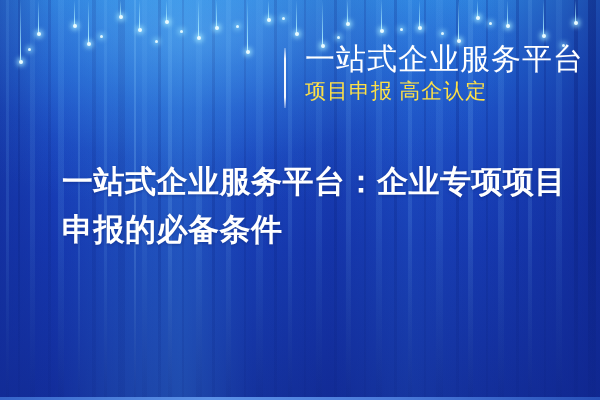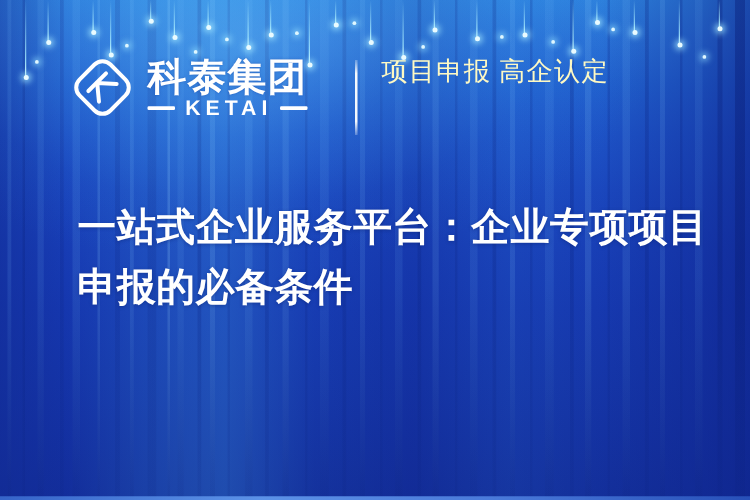--- a/index.html
+++ b/index.html
@@ -205,25 +205,24 @@
     font-size: 30px;
     line-height: 1.12;
     color: #ffffff;
     letter-spacing: 1px;
     white-space: nowrap;
   }
   .tagline-sub {
     font-family: "Liberation Serif", serif;
     font-size: 21px;
     line-height: 1.25;
-    color: #fef9c3;
+    color: #fde047;
     letter-spacing: 1px;
     white-space: nowrap;
     margin-top: 2px;
-    text-align: right;
   }
 
   
   .title {
     position: absolute;
     left: 62px;
     top: 158px;
     width: 510px;
     font-family: "Liberation Sans", sans-serif;
     font-weight: bold;
@@ -316,45 +315,25 @@
       <i class="spark" style="left: 337px; top: 36px;"></i>
       <i class="spark" style="left: 400px; top: 28px;"></i>
       <i class="spark" style="left: 441px; top: 32px;"></i>
       <i class="spark" style="left: 489px; top: 22px;"></i>
       <i class="spark" style="left: 562px; top: 44px;"></i>
     </div>
   <div class="bottom-line"></div>
 
   <div class="header">
 
-    <div class="logo-block">
-      <span class="emblem">
-        <svg viewBox="0 0 52 52" width="52" height="52" aria-hidden="true">
-          <g transform="rotate(45 26 26)">
-            <rect x="8.5" y="8.5" width="35" height="35" rx="9" ry="9" fill="none" stroke="#ffffff" stroke-width="3.2"></rect>
-          </g>
-          <g transform="rotate(45 26 26)">
-            <path d="M20 16 L20 36" stroke="#ffffff" stroke-width="3.2" fill="none" stroke-linecap="round"></path>
-            <path d="M32 16 L20.5 26.5 L32 36" stroke="#ffffff" stroke-width="3.2" fill="none" stroke-linecap="round" stroke-linejoin="round"></path>
-          </g>
-        </svg>
-      </span>
-      <span class="wordmark">
-        <span class="brand-cn">科泰集团</span>
-        <span class="brand-en-row">
-          <span class="brand-dash"></span>
-          <span class="brand-en">KETAI</span>
-          <span class="brand-dash"></span>
-        </span>
-      </span>
-    </div>
 
     <div class="divider"></div>
 
     <div class="tagline-block">
+      <div class="tagline-main">一站式企业服务平台</div>
       <div class="tagline-sub">项目申报 高企认定</div>
     </div>
 
   </div>
 
   <div class="title">
     <span>一站式企业服务平台：企业专项</span><span>项目申报的必备条件</span>
   </div>
 
 </div>

